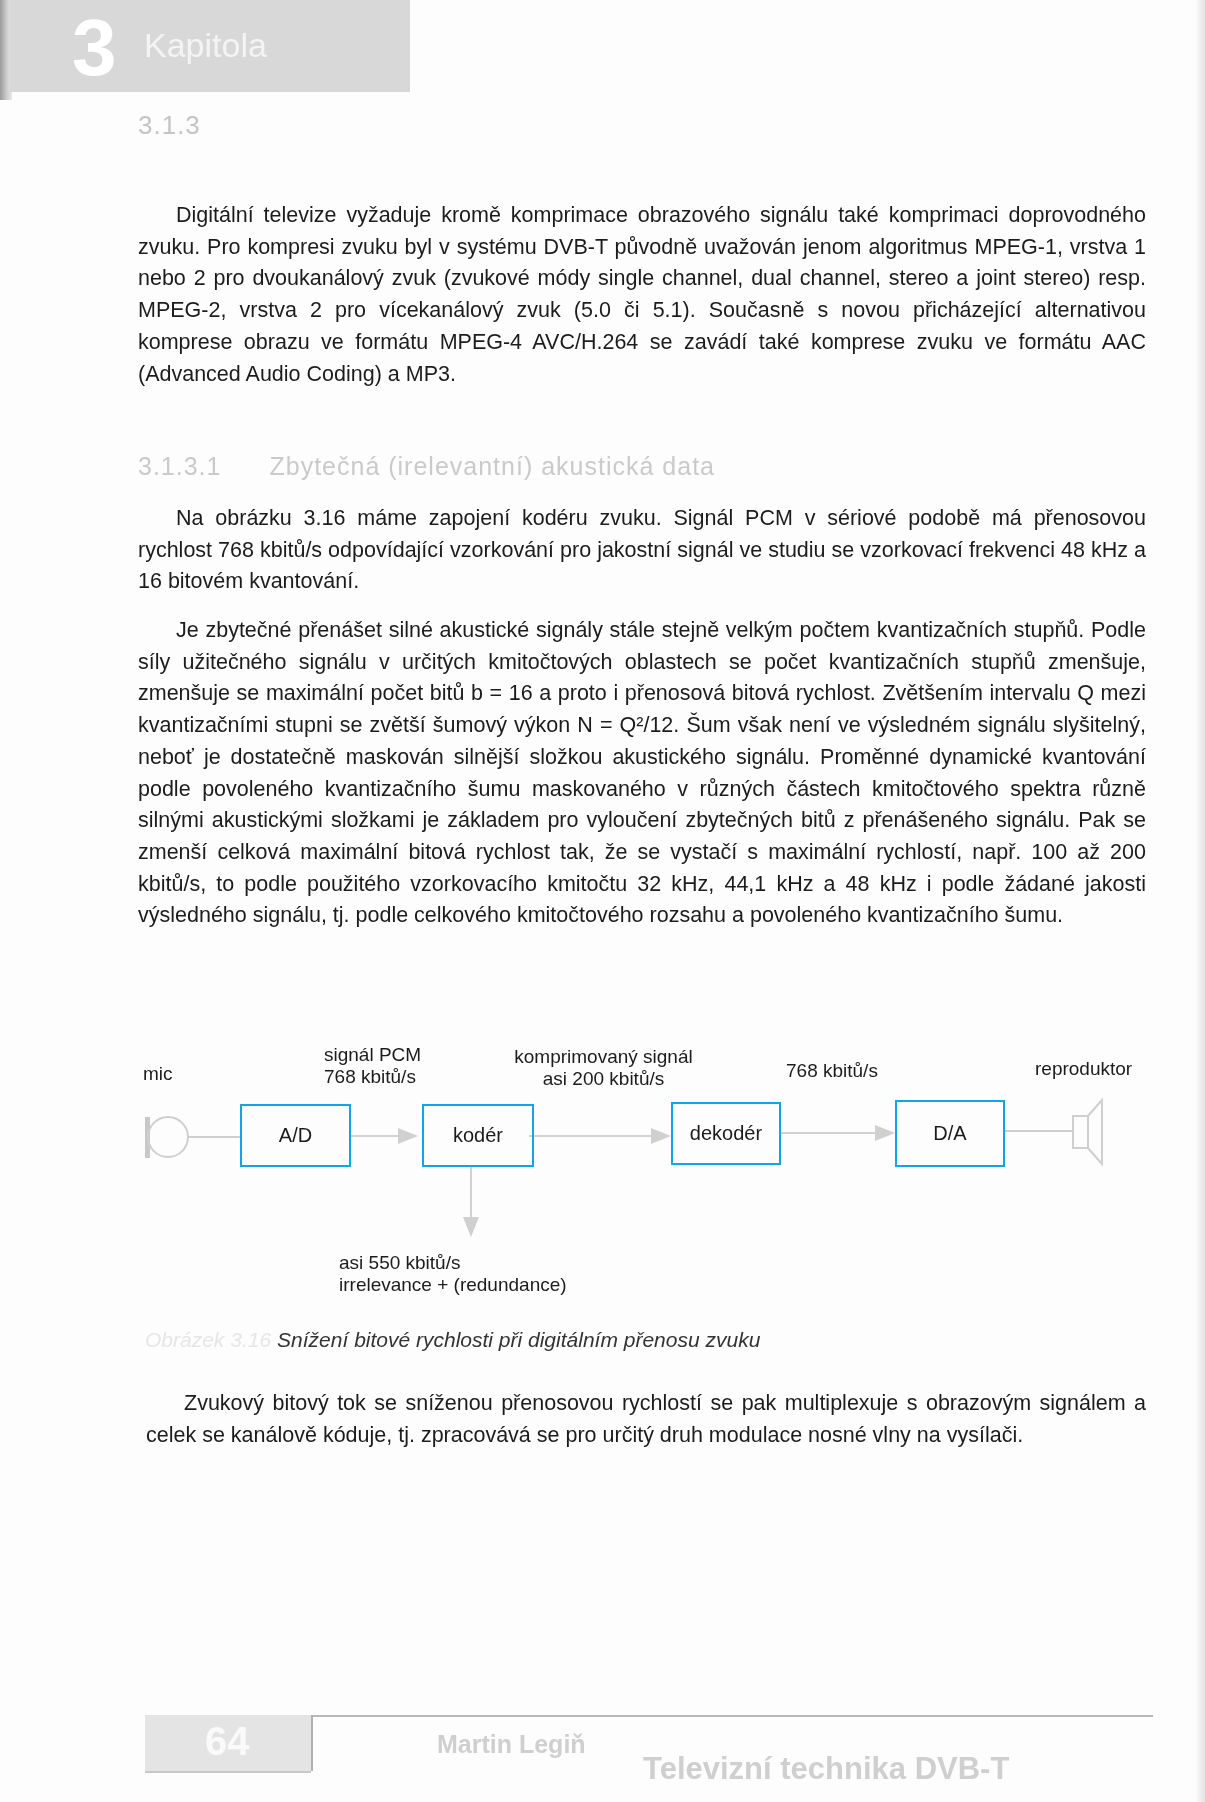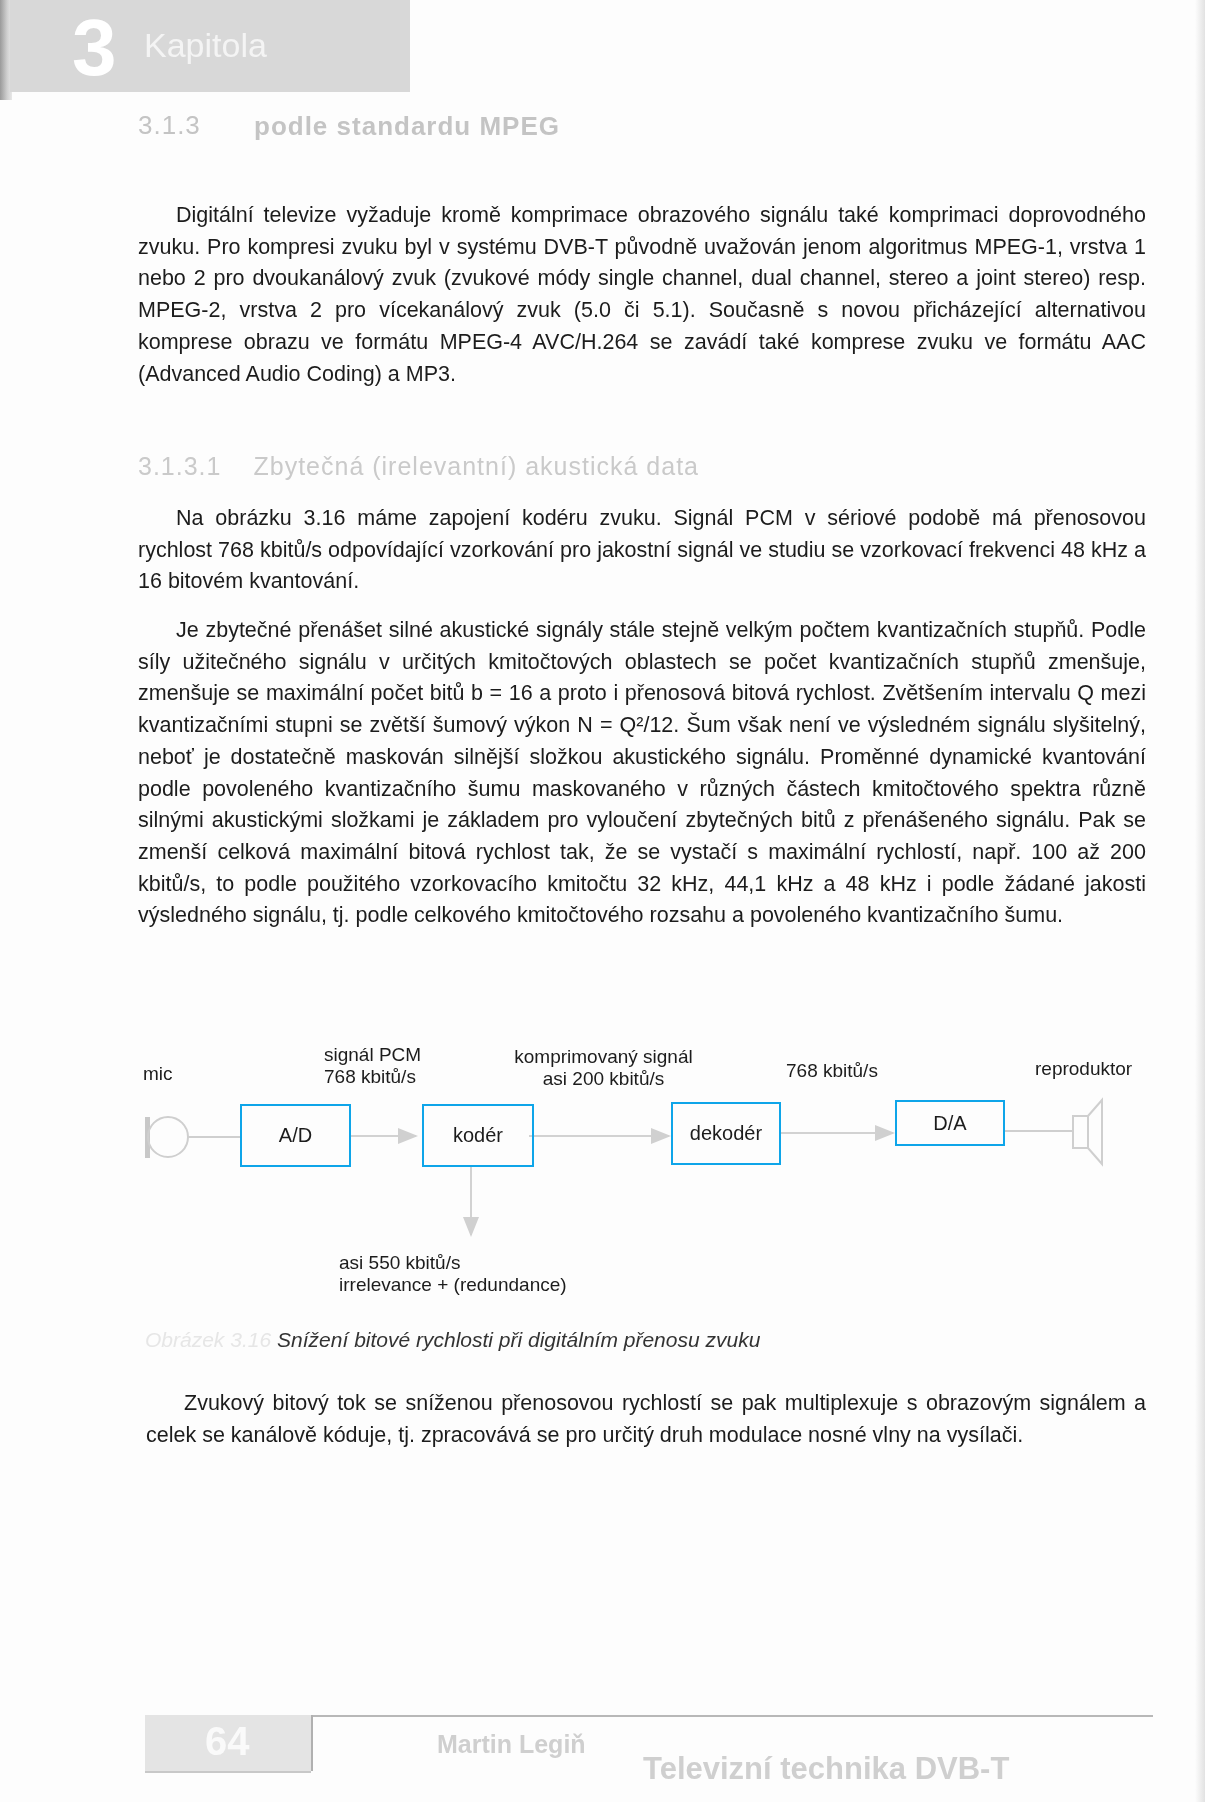--- a/index.html
+++ b/index.html
@@ -11,21 +11,21 @@
          background:linear-gradient(to right,#fdfdfd,#e2e2e2); }
   .chapter-bar { position:absolute; left:10px; top:0; width:400px; height:92px; background:#d8d8d8; }
   .chapter-num { position:absolute; left:62px; top:2px; font-size:80px; font-weight:bold; color:#ffffff; line-height:92px; }
   .chapter-word { position:absolute; left:134px; top:26px; font-size:34px; color:#f4f4f4; }
   .sec-num { position:absolute; left:138px; top:110px; font-size:26px; font-weight:normal; color:#c4c4c4; letter-spacing:1px; }
   .sec-title { position:absolute; left:254px; top:110px; font-size:26px; font-weight:bold; color:#c4c4c4; line-height:32px; letter-spacing:1px; }
   .para { position:absolute; left:138px; width:1008px; font-size:21.5px; line-height:31.7px; text-align:justify;
           color:#1c1c1c; }
   .para .ind { display:inline-block; width:38px; }
   .subsec { position:absolute; left:138px; top:452px; font-size:25px; color:#cacaca; letter-spacing:1px; }
-  .subsec .t { margin-left:32px; }
+  .subsec .t { margin-left:48px; }
   .diag { position:absolute; left:0; top:1030px; width:1205px; height:270px; }
   .dlabel { position:absolute; font-size:19px; color:#1c1c1c; line-height:22px; }
   .dbox { position:absolute; border:2px solid #0ea5e9; box-sizing:border-box; display:flex; align-items:center; justify-content:center; font-size:20px; color:#1c1c1c; }
   .caption { position:absolute; left:145px; top:1328px; font-size:21px; font-style:italic; }
   .caption .lbl { color:#e6e6e6; }
   .caption .txt { color:#333; margin-left:6px; }
   .footer-box { position:absolute; left:145px; top:1715px; width:166px; height:56px; background:#e4e4e4; border-bottom:2px solid #c8c8c8; }
   .footer-num { position:absolute; left:60px; top:4px; font-size:40px; font-weight:bold; color:#fafafa; }
   .footer-line { position:absolute; left:311px; top:1715px; width:842px; height:2px; background:#b8b8b8; }
   .footer-vline { position:absolute; left:311px; top:1715px; width:2px; height:56px; background:#b0b0b0; }
@@ -38,21 +38,20 @@
 <div class="binding-shadow"></div>
 <div class="right-edge"></div>
 
 <div class="chapter-bar">
   <span class="chapter-num">3</span>
   <span class="chapter-word">Kapitola</span>
 </div>
 
 <div class="sec-num">3.1.3</div>
 <div class="sec-title">
-  <div>podle standardu MPEG</div>
 </div>
 
 <div class="para" style="top:200px;"><span class="ind"></span><span>Digitální televize vyžaduje kromě komprimace obrazového signálu také komprimaci doprovodného zvuku. Pro kompresi zvuku byl v systému DVB-T původně uvažován jenom algoritmus MPEG-1, vrstva 1 nebo 2 pro dvoukanálový zvuk (zvukové módy single channel, dual channel, stereo a joint stereo) resp. MPEG-2, vrstva 2 pro vícekanálový zvuk (5.0 či 5.1). Současně s novou přicházející alternativou komprese obrazu ve formátu MPEG-4 AVC/H.264 se zavádí také komprese zvuku ve formátu AAC (Advanced Audio Coding) a MP3.</span></div>
 
 <div class="subsec">
   <span>3.1.3.1</span><span class="t">Zbytečná (irelevantní) akustická data</span>
 </div>
 
 <div class="para" style="top:503px;"><span class="ind"></span><span>Na obrázku 3.16 máme zapojení kodéru zvuku. Signál PCM v sériové podobě má přenosovou rychlost 768 kbitů/s odpovídající vzorkování pro jakostní signál ve studiu se vzorkovací frekvenci 48 kHz a 16 bitovém kvantování.</span></div>
 
@@ -91,21 +90,21 @@
   <div class="dlabel" style="left:496px;top:16px;text-align:center;width:215px;">
     <div>komprimovaný signál</div>
     <div>asi 200 kbitů/s</div>
   </div>
   <div class="dlabel" style="left:786px;top:30px;">768 kbitů/s</div>
   <div class="dlabel" style="left:1035px;top:28px;">reproduktor</div>
 
   <div class="dbox" style="left:240px;top:74px;width:111px;height:63px;">A/D</div>
   <div class="dbox" style="left:422px;top:74px;width:112px;height:63px;">kodér</div>
   <div class="dbox" style="left:671px;top:72px;width:110px;height:63px;">dekodér</div>
-  <div class="dbox" style="left:895px;top:70px;width:110px;height:46px;">D/A</div>
+  <div class="dbox" style="left:895px;top:70px;width:110px;height:67px;">D/A</div>
 
   <div class="dlabel" style="left:339px;top:222px;">
     <div>asi 550 kbitů/s</div>
     <div>irrelevance + (redundance)</div>
   </div>
 </div>
 
 <div class="caption">
   <span class="lbl">Obrázek 3.16</span><span class="txt">Snížení bitové rychlosti při digitálním přenosu zvuku</span>
 </div>

